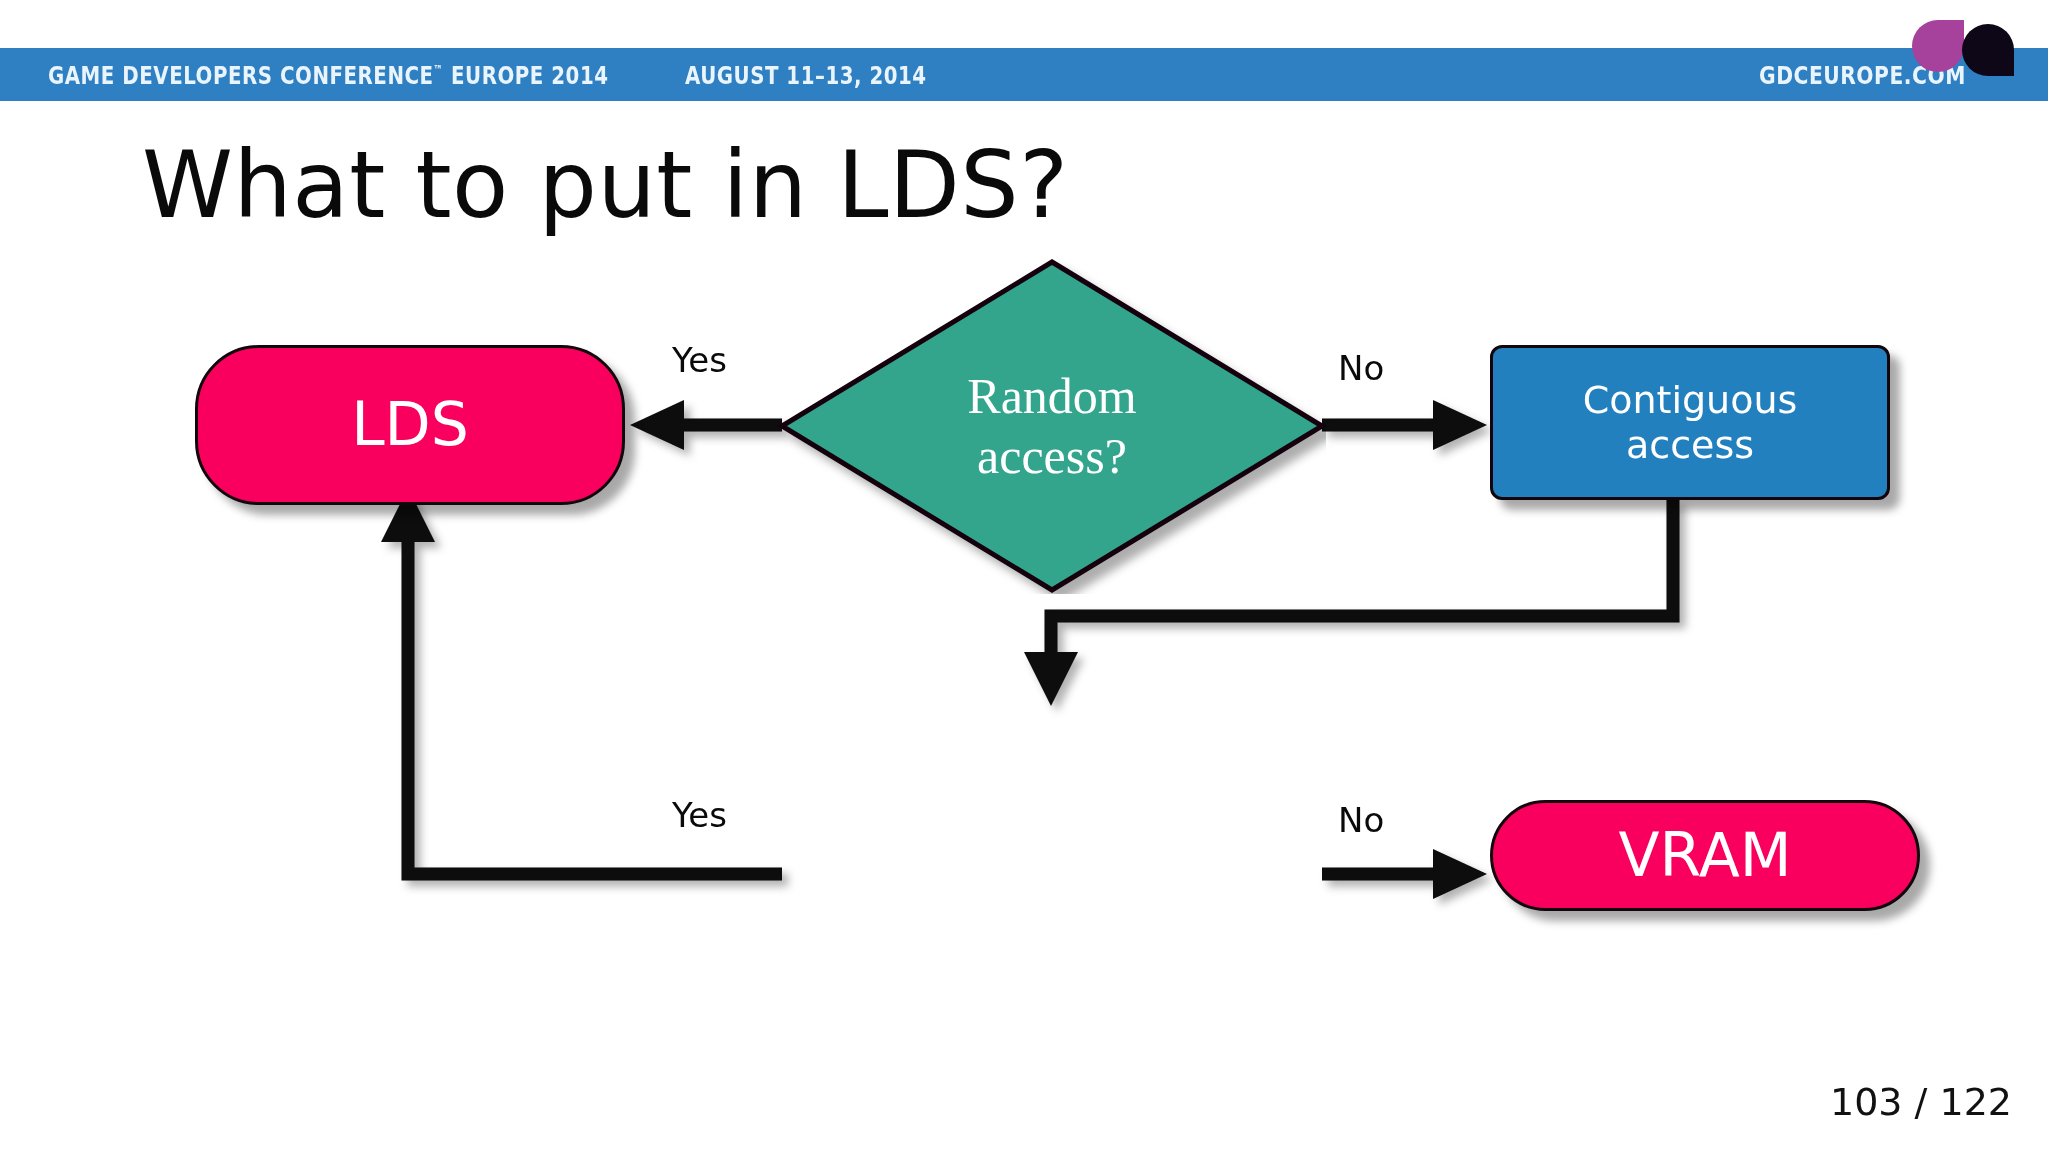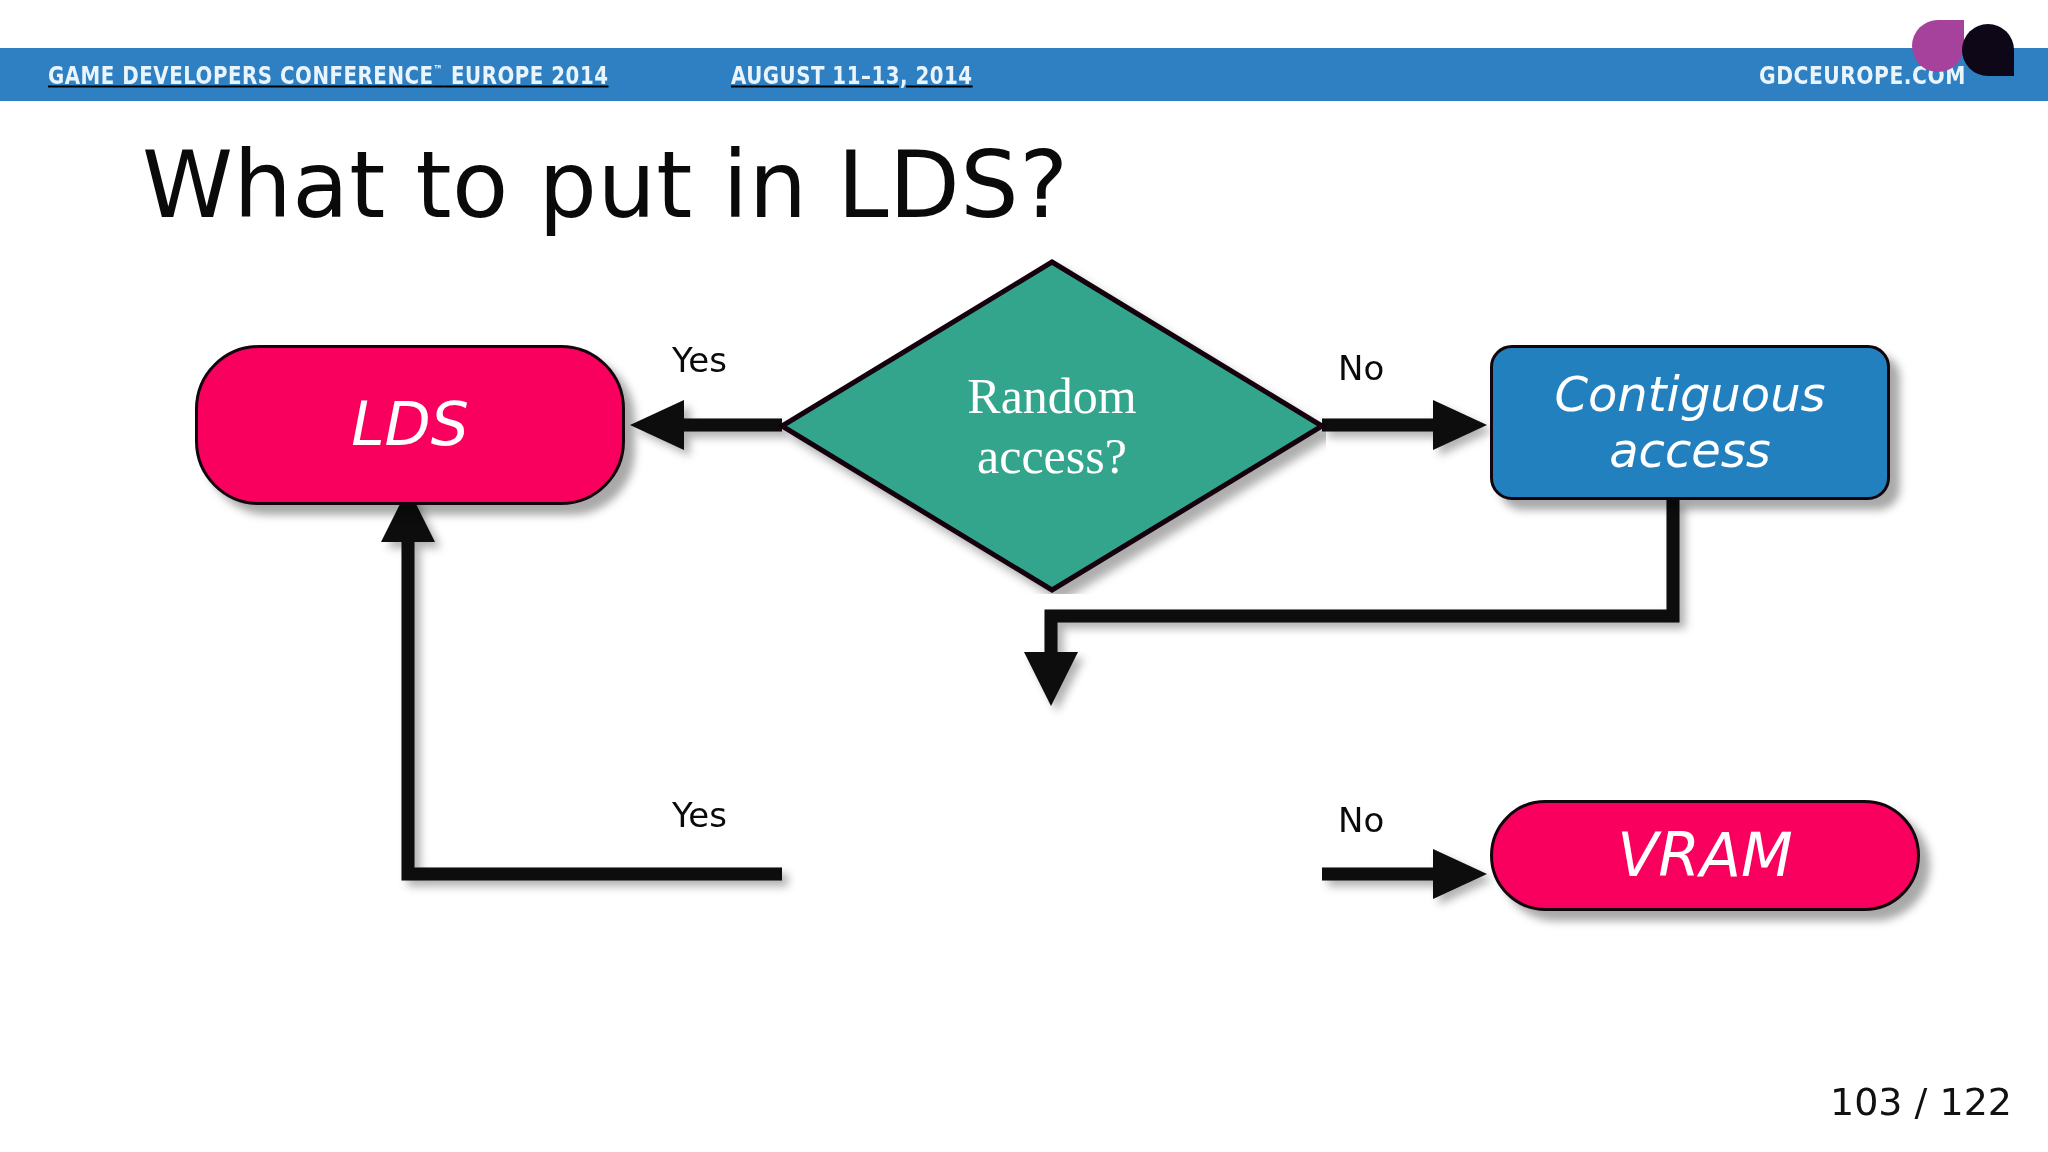--- a/index.html
+++ b/index.html
@@ -34,23 +34,21 @@
     height: 53px;
     background: #2f80c2;
   }
   #header-left {
     position: absolute;
     left: 48px;
     top: 50%;
     transform: translateY(-50%);
     display: flex;
     align-items: baseline;
-    gap: 46px;
-    white-space: nowrap;
-    text-decoration: underline;
+    white-space: nowrap;
   }
   .hdr-text {
     color: #eaf4fd;
     font-family: "DejaVu Sans Condensed", "Liberation Sans Narrow", "Liberation Sans", sans-serif;
     font-size: 25px;
     font-weight: 700;
     letter-spacing: 0.6px;
     transform: scaleX(0.88);
     transform-origin: left center;
   }
@@ -129,21 +127,20 @@
   
   .node {
     position: absolute;
     display: flex;
     align-items: center;
     justify-content: center;
     text-align: center;
     color: #ffffff;
     font-family: "DejaVu Sans", sans-serif;
     box-sizing: border-box;
-    font-style: italic;
   }
   .node-label {
     position: relative;
     z-index: 2;
     line-height: 1.16;
     white-space: pre-line;
   }
 
   
   .pill {
@@ -151,23 +148,23 @@
     border: 3px solid #12060c;
     border-radius: 64px;
     box-shadow: 10px 10px 9px rgba(0,0,0,0.34);
     font-size: 60px;
   }
 
   
   .rrect {
     background: #2380bf;
     border: 3px solid #12060c;
-    border-radius: 22px;
+    border-radius: 12px;
     box-shadow: 10px 10px 9px rgba(0,0,0,0.34);
-    font-size: 48px;
+    font-size: 38px;
   }
 
   
   .diamond-wrap {
     position: absolute;
   }
   .diamond-shape {
     position: absolute;
     left: 0; top: 0;
     width: 100%;

